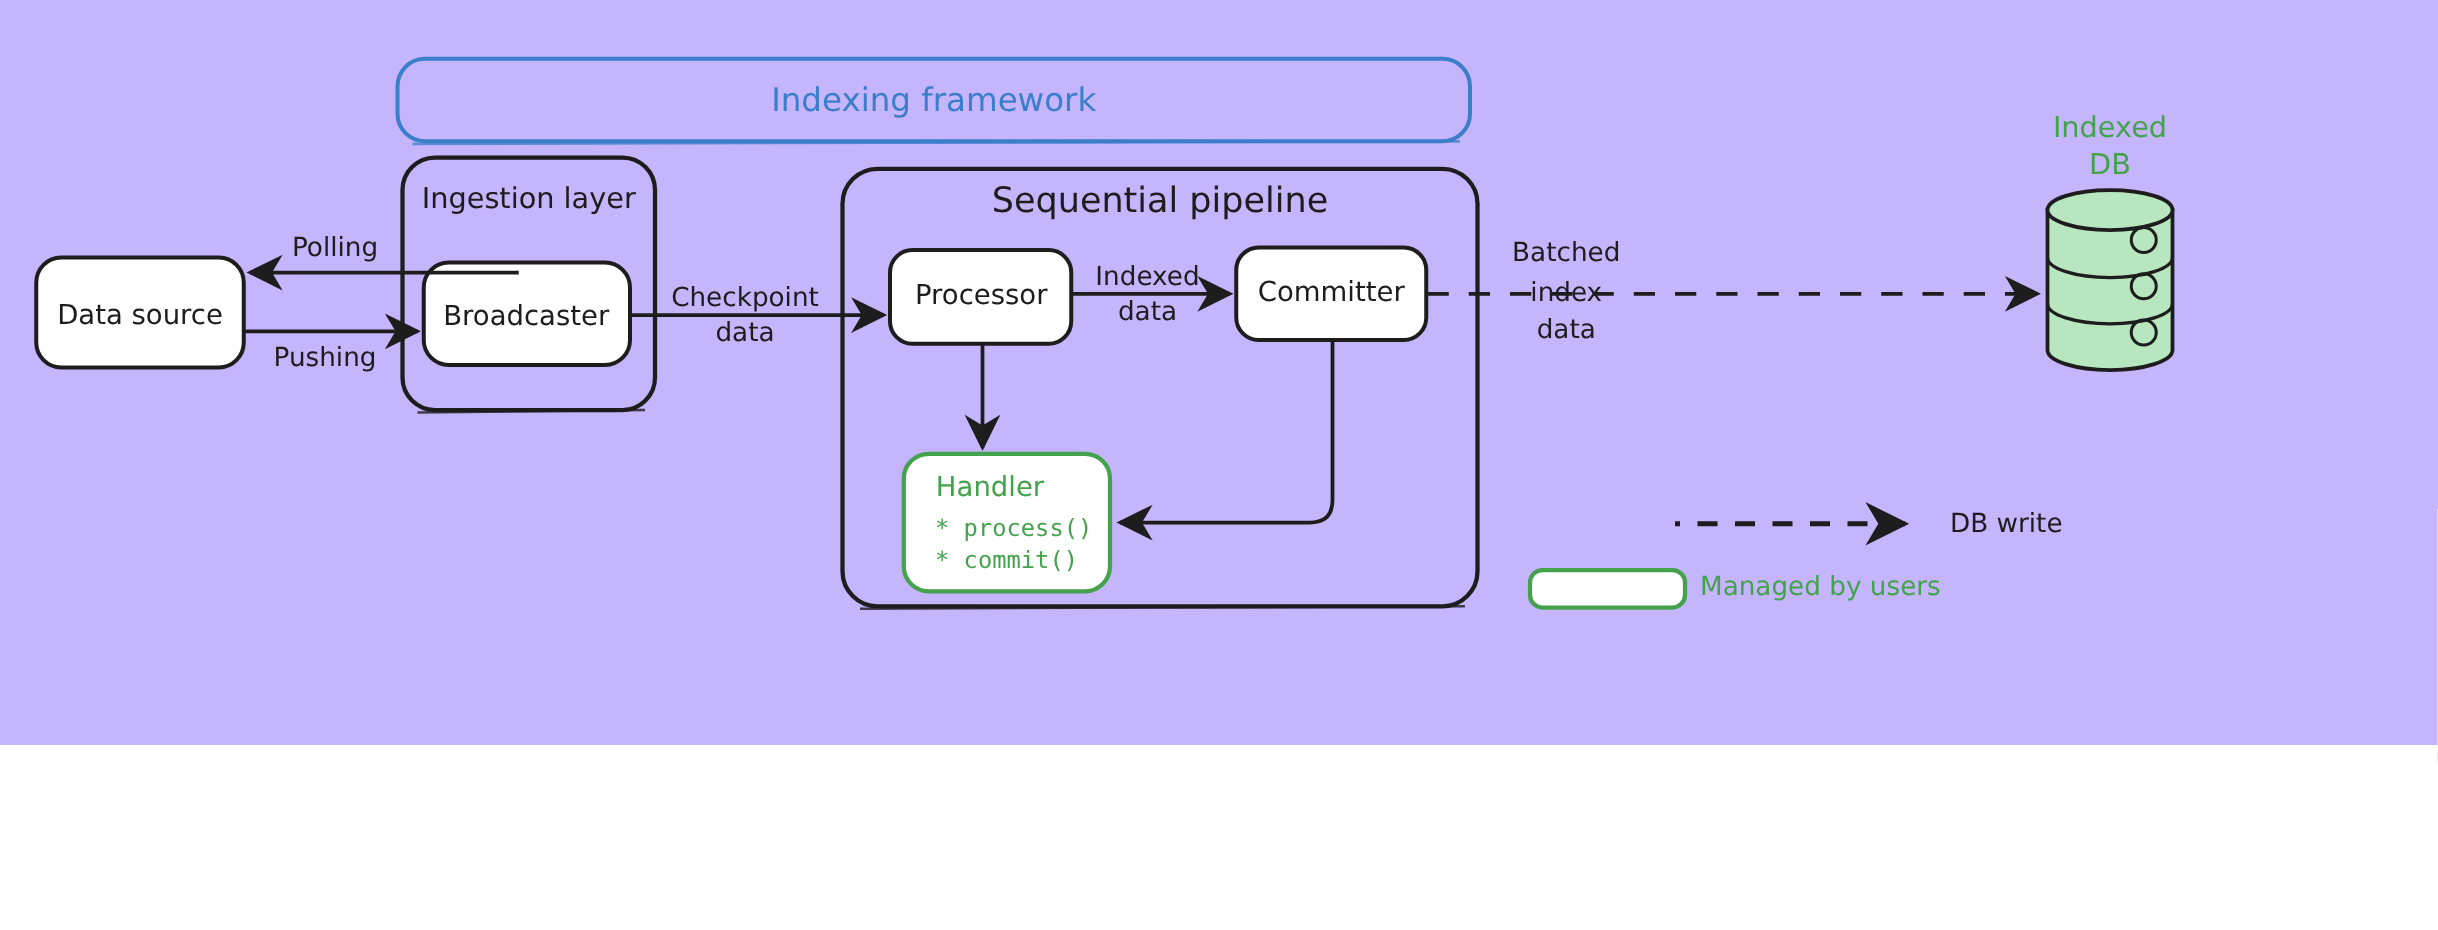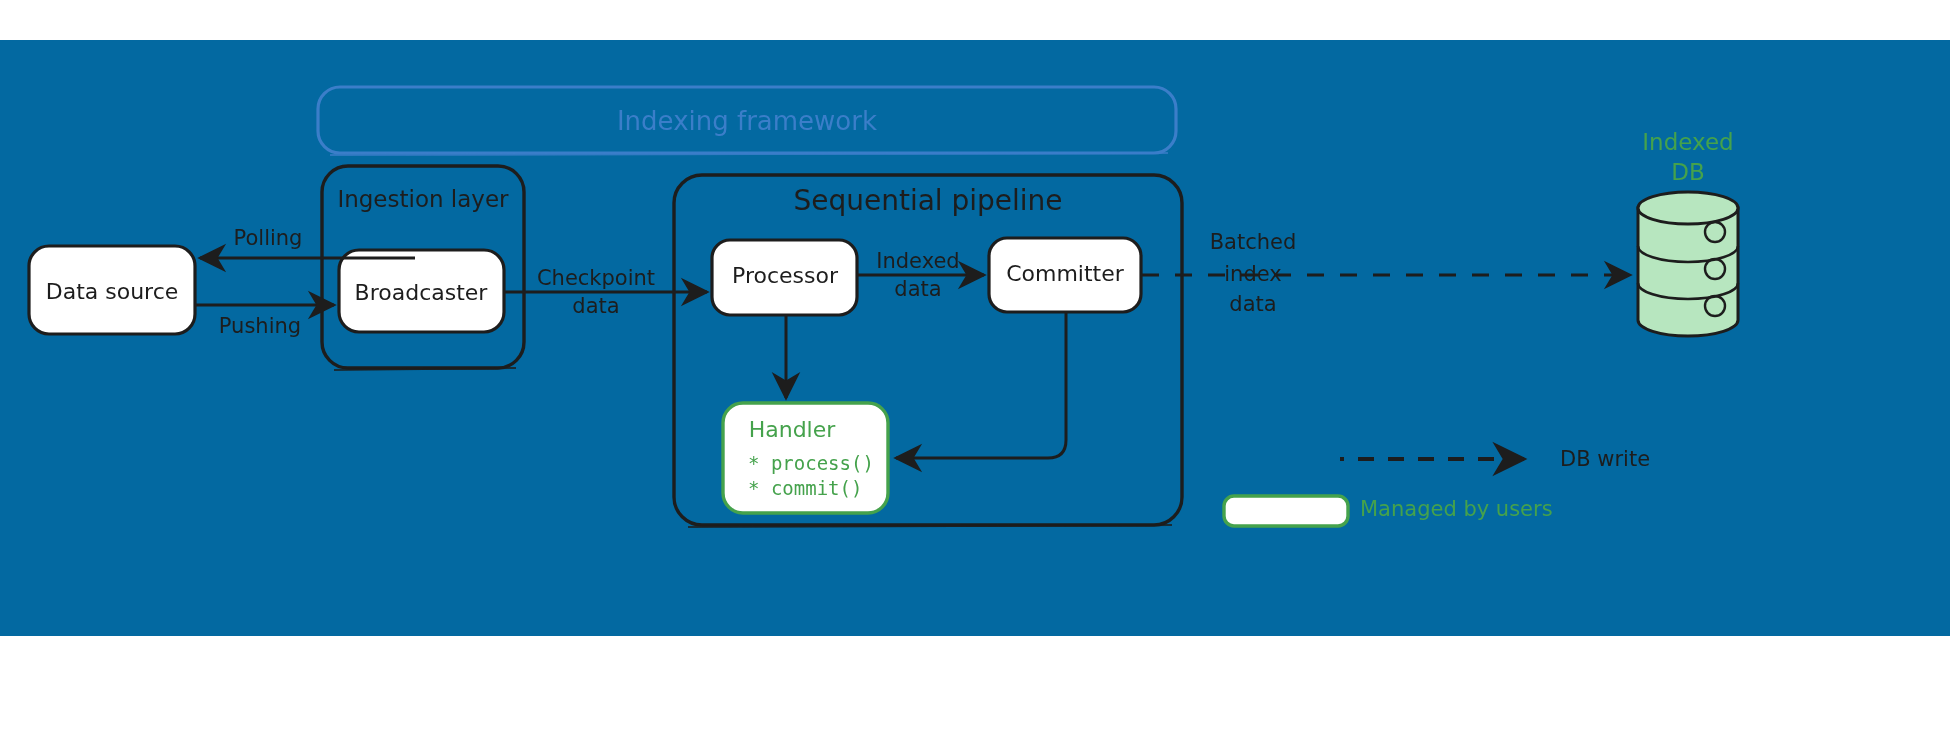--- a/index.html
+++ b/index.html
@@ -1,17 +1,17 @@
 <!DOCTYPE html>
 <html><head>
 <meta charset="utf-8">
 <style>
   html,body{margin:0;padding:0;background:#ffffff;}
   body{width:1950px;height:744px;overflow:hidden;font-family:"DejaVu Sans",sans-serif;}
-  #stage{position:relative;width:1950px;height:596px;background:#0369a1;margin-top:40px;}
+  #stage{position:relative;width:1950px;height:596px;background:#c4b5fd;}
   svg#diagram{position:absolute;left:0;top:0;width:1950px;height:744px;}
 
   .lbl{font-family:"DejaVu Sans",sans-serif;fill:#1d1d1d;}
   .lbl-blue{fill:#3b7ec9;}
   .lbl-green{fill:#45a24c;}
   .mono{font-family:"DejaVu Sans Mono",monospace;fill:#45a24c;}
 
   text{dominant-baseline:middle;}
 </style>
 </head>

